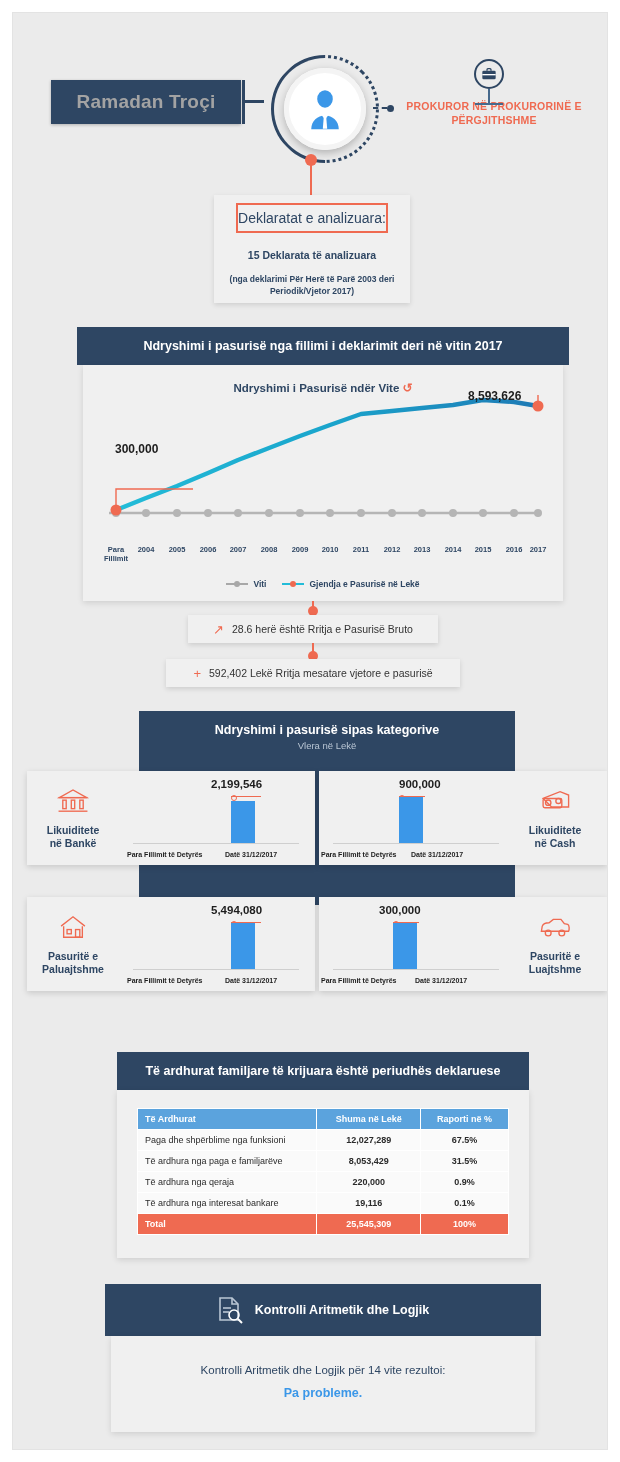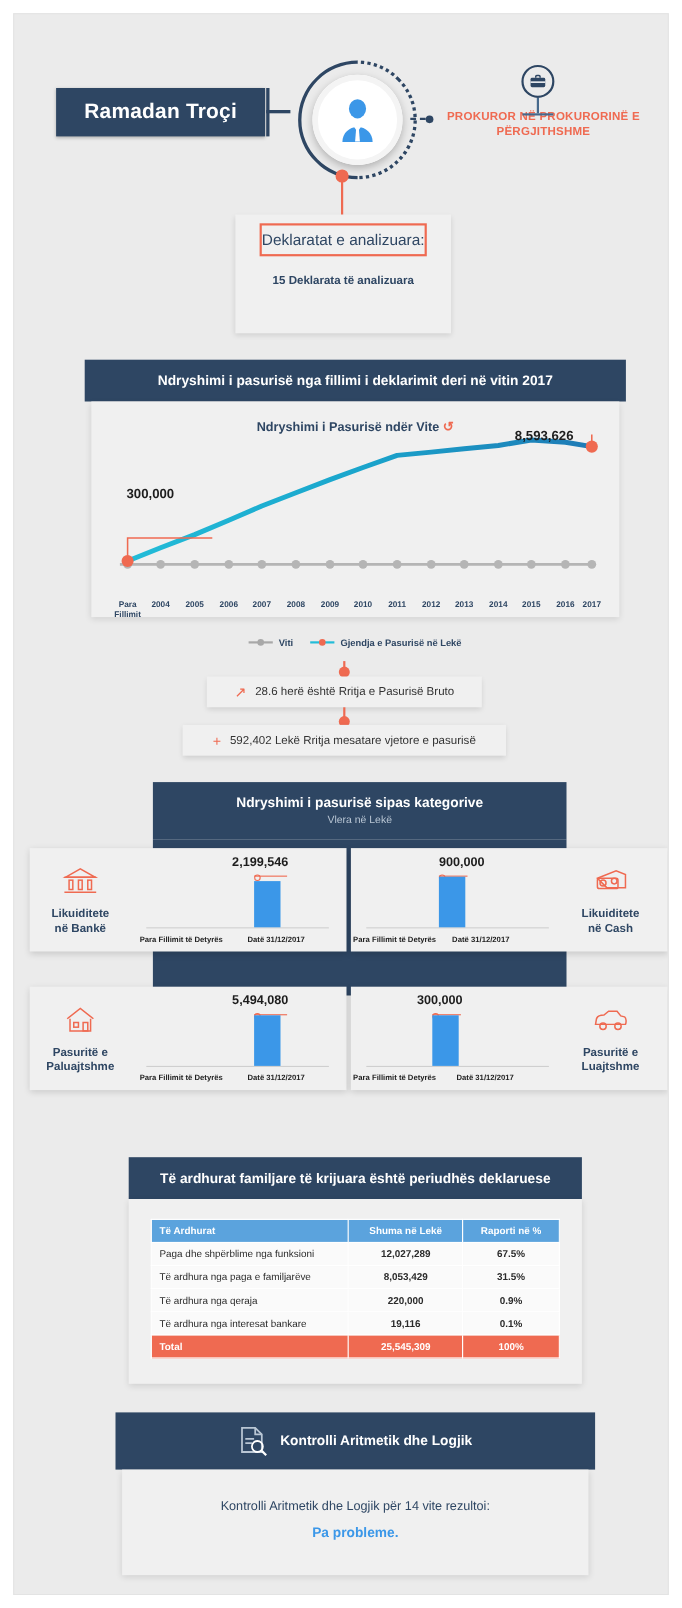--- a/index.html
+++ b/index.html
@@ -25,21 +25,21 @@
   
   .header { position: relative; height: 160px; }
   .name-plate {
     position: absolute; left: 38px; top: 67px;
     width: 190px; height: 44px;
     background: #2e4663;
     display: flex; align-items: center; justify-content: center;
     box-shadow: 0 1px 3px rgba(0,0,0,.25);
   }
   .name-plate span {
-    color: #ffffff; font-size: 19px; font-weight: bold;
+    color: #a3a3a3; font-size: 19px; font-weight: bold;
     letter-spacing: .2px;
   }
   .plate-stem {
     position: absolute; left: 229px; top: 67px;
     width: 3px; height: 44px; background: #2e4663;
   }
   .plate-arm {
     position: absolute; left: 229px; top: 87px;
     width: 22px; height: 3px; background: #2e4663;
   }
@@ -127,21 +127,21 @@
   }
   .sect-head .t { font-size: 12.5px; font-weight: bold; }
   .sect-head .s { font-size: 9.5px; color: #b9c6d4; margin-top: 3px; }
 
   
   .chart-head {
     position: absolute; left: 64px; top: 314px; width: 492px; height: 38px;
   }
   .chart-card {
     position: absolute; left: 70px; top: 352px;
-    width: 480px; height: 196px;
+    width: 480px; height: 236px;
     background: #f0f0f0; box-shadow: 0 2px 6px rgba(0,0,0,.12);
   }
   .chart-title {
     text-align: center; color: #2e4663; font-size: 11.5px;
     font-weight: bold; padding-top: 16px;
   }
   .chart-title .refresh { color: #ef6a51; font-size: 12px; }
   .plot { position: relative; width: 480px; height: 150px; }
   .plot svg { position: absolute; left: 0; top: 0; }
   .lbl-left {
@@ -315,20 +315,21 @@
       <div class="bc-pole"></div>
       <div class="bc-base"></div>
     </div>
   </div>
 
   <div class="decl-connector-dot"></div>
   <div class="decl-connector"></div>
   <div class="decl-box">
     <div class="decl-title">Deklaratat e analizuara:</div>
     <div class="decl-count">15 Deklarata të analizuara</div>
+    <div class="decl-sub">(nga deklarimi Për Herë të Parë 2003 deri Periodik/Vjetor 2017)</div>
   </div>
 
   <div class="sect-head chart-head">
     <div class="t">Ndryshimi i pasurisë nga fillimi i deklarimit deri në vitin 2017</div>
   </div>
 
   <div class="chart-card">
     <div class="chart-title">
       <span>Ndryshimi i Pasurisë ndër Vite</span>
       <span class="refresh">↺</span>

